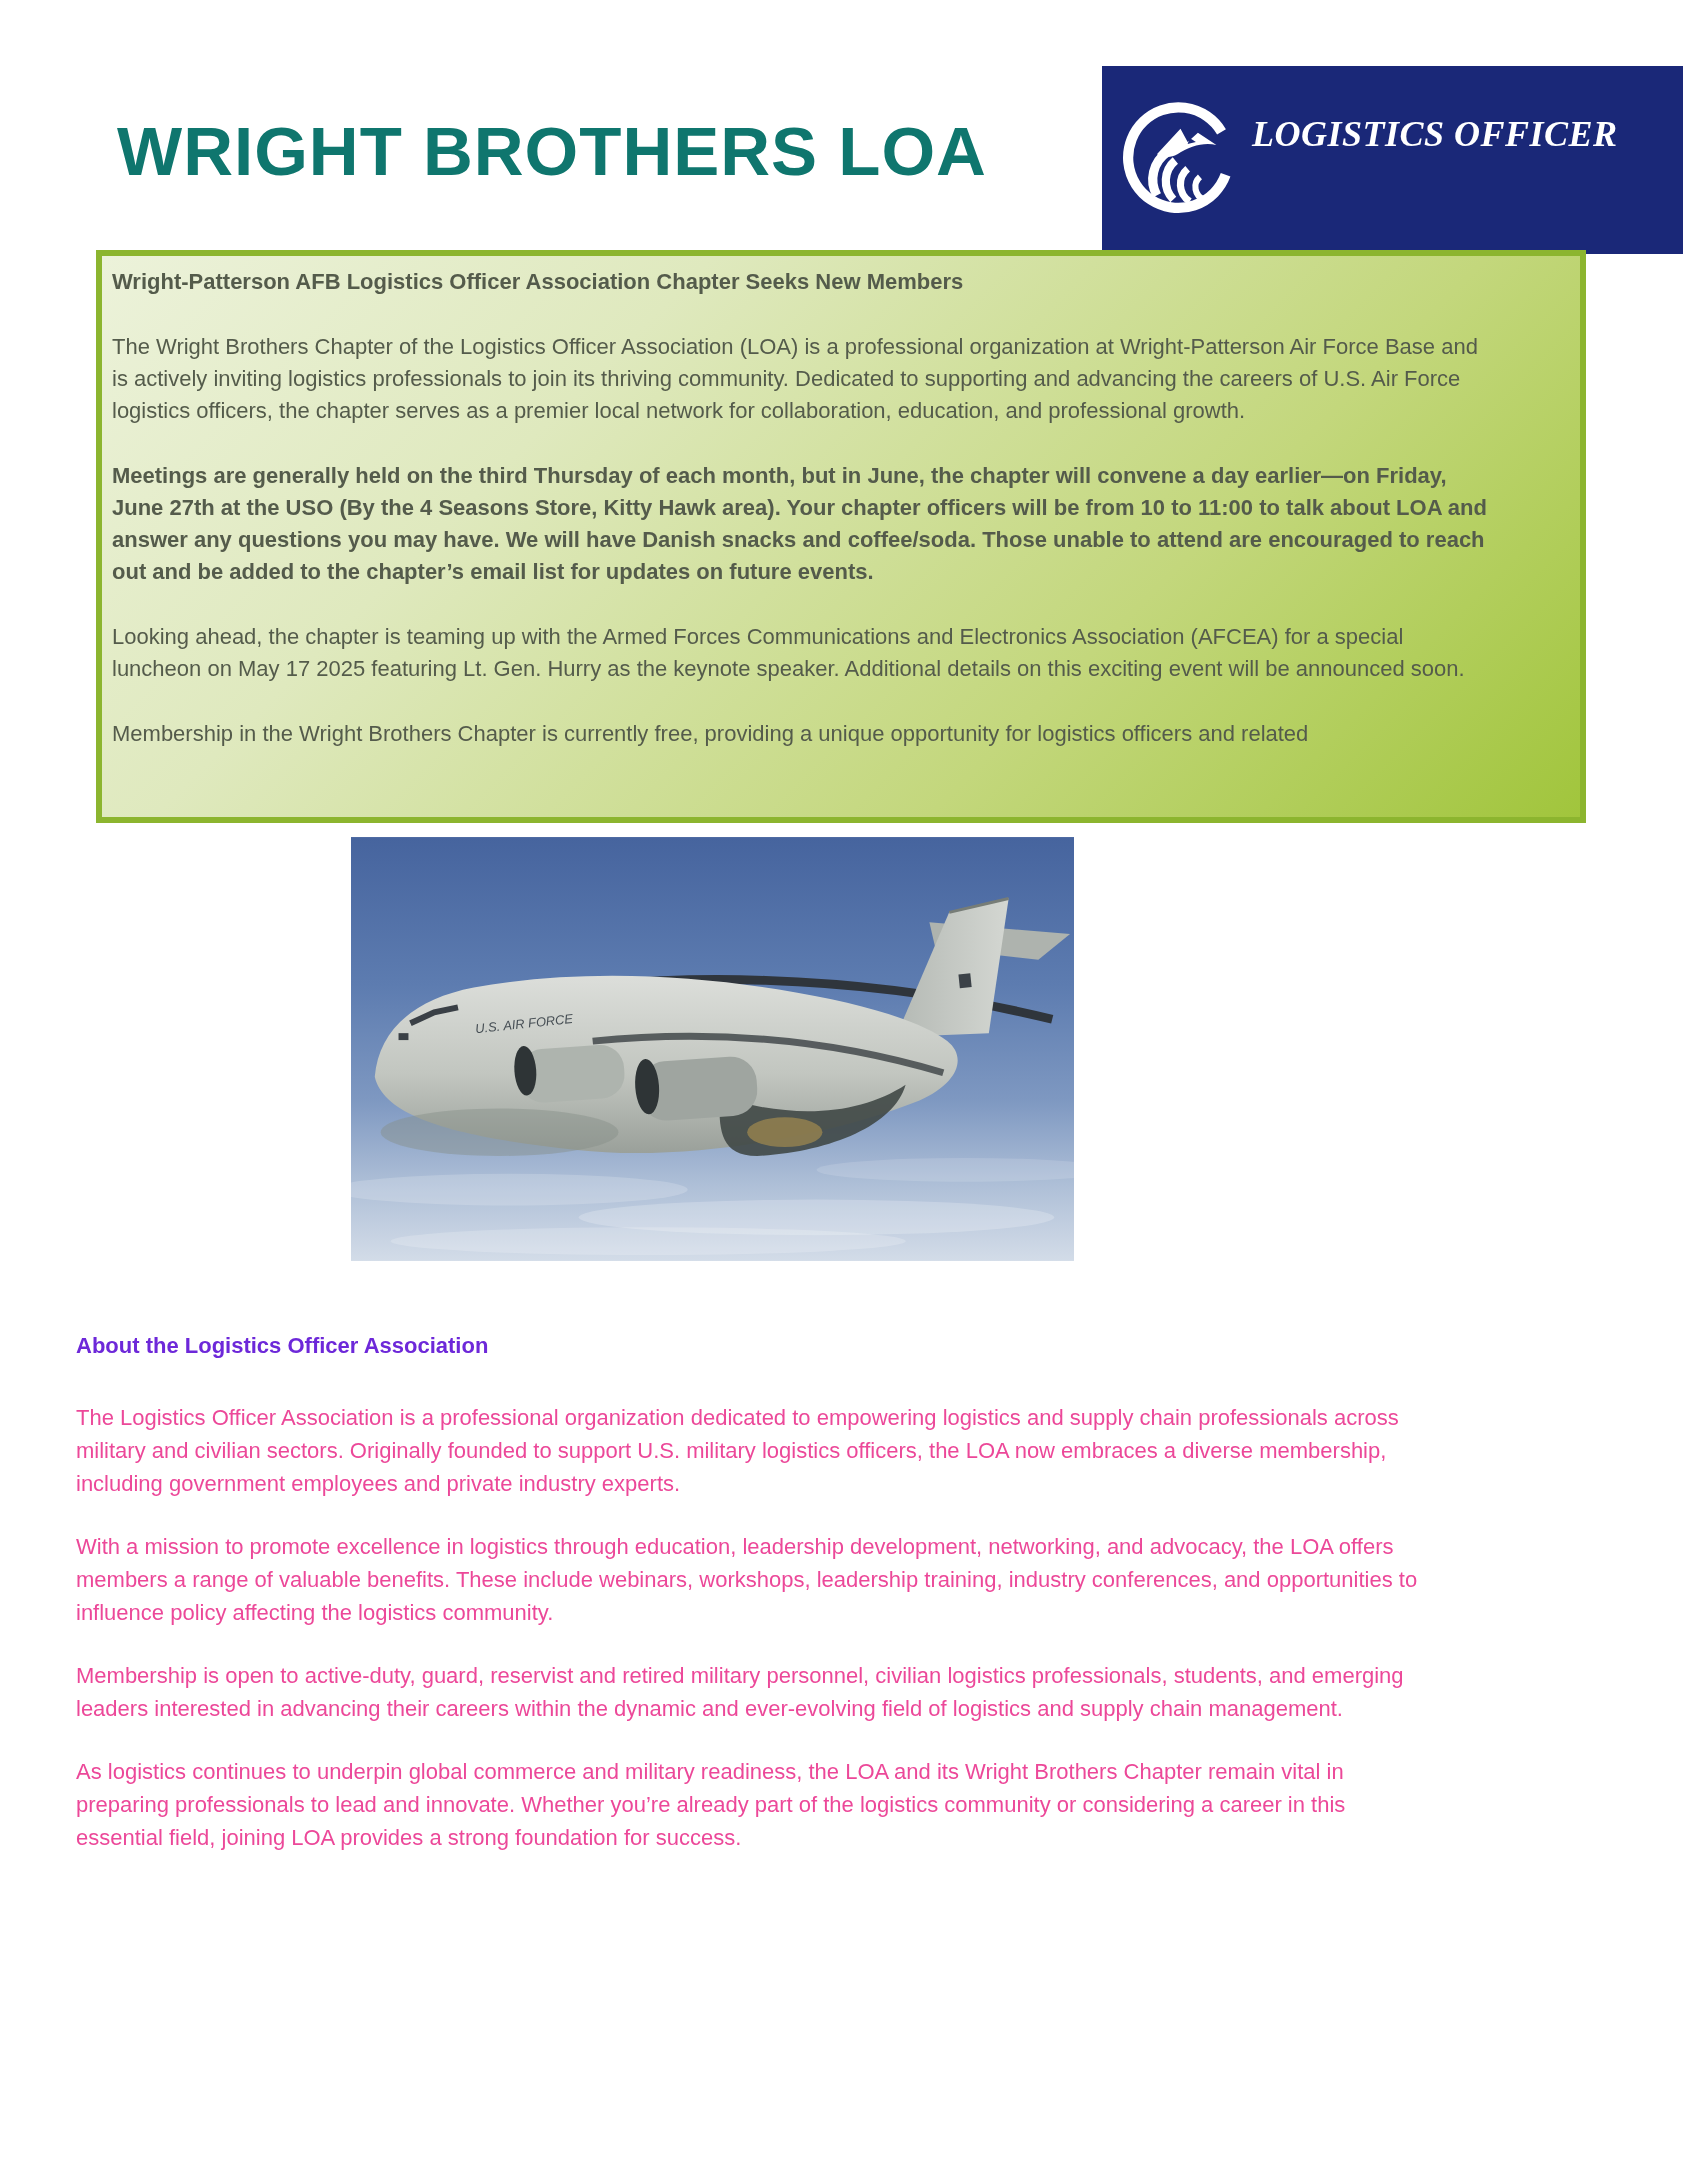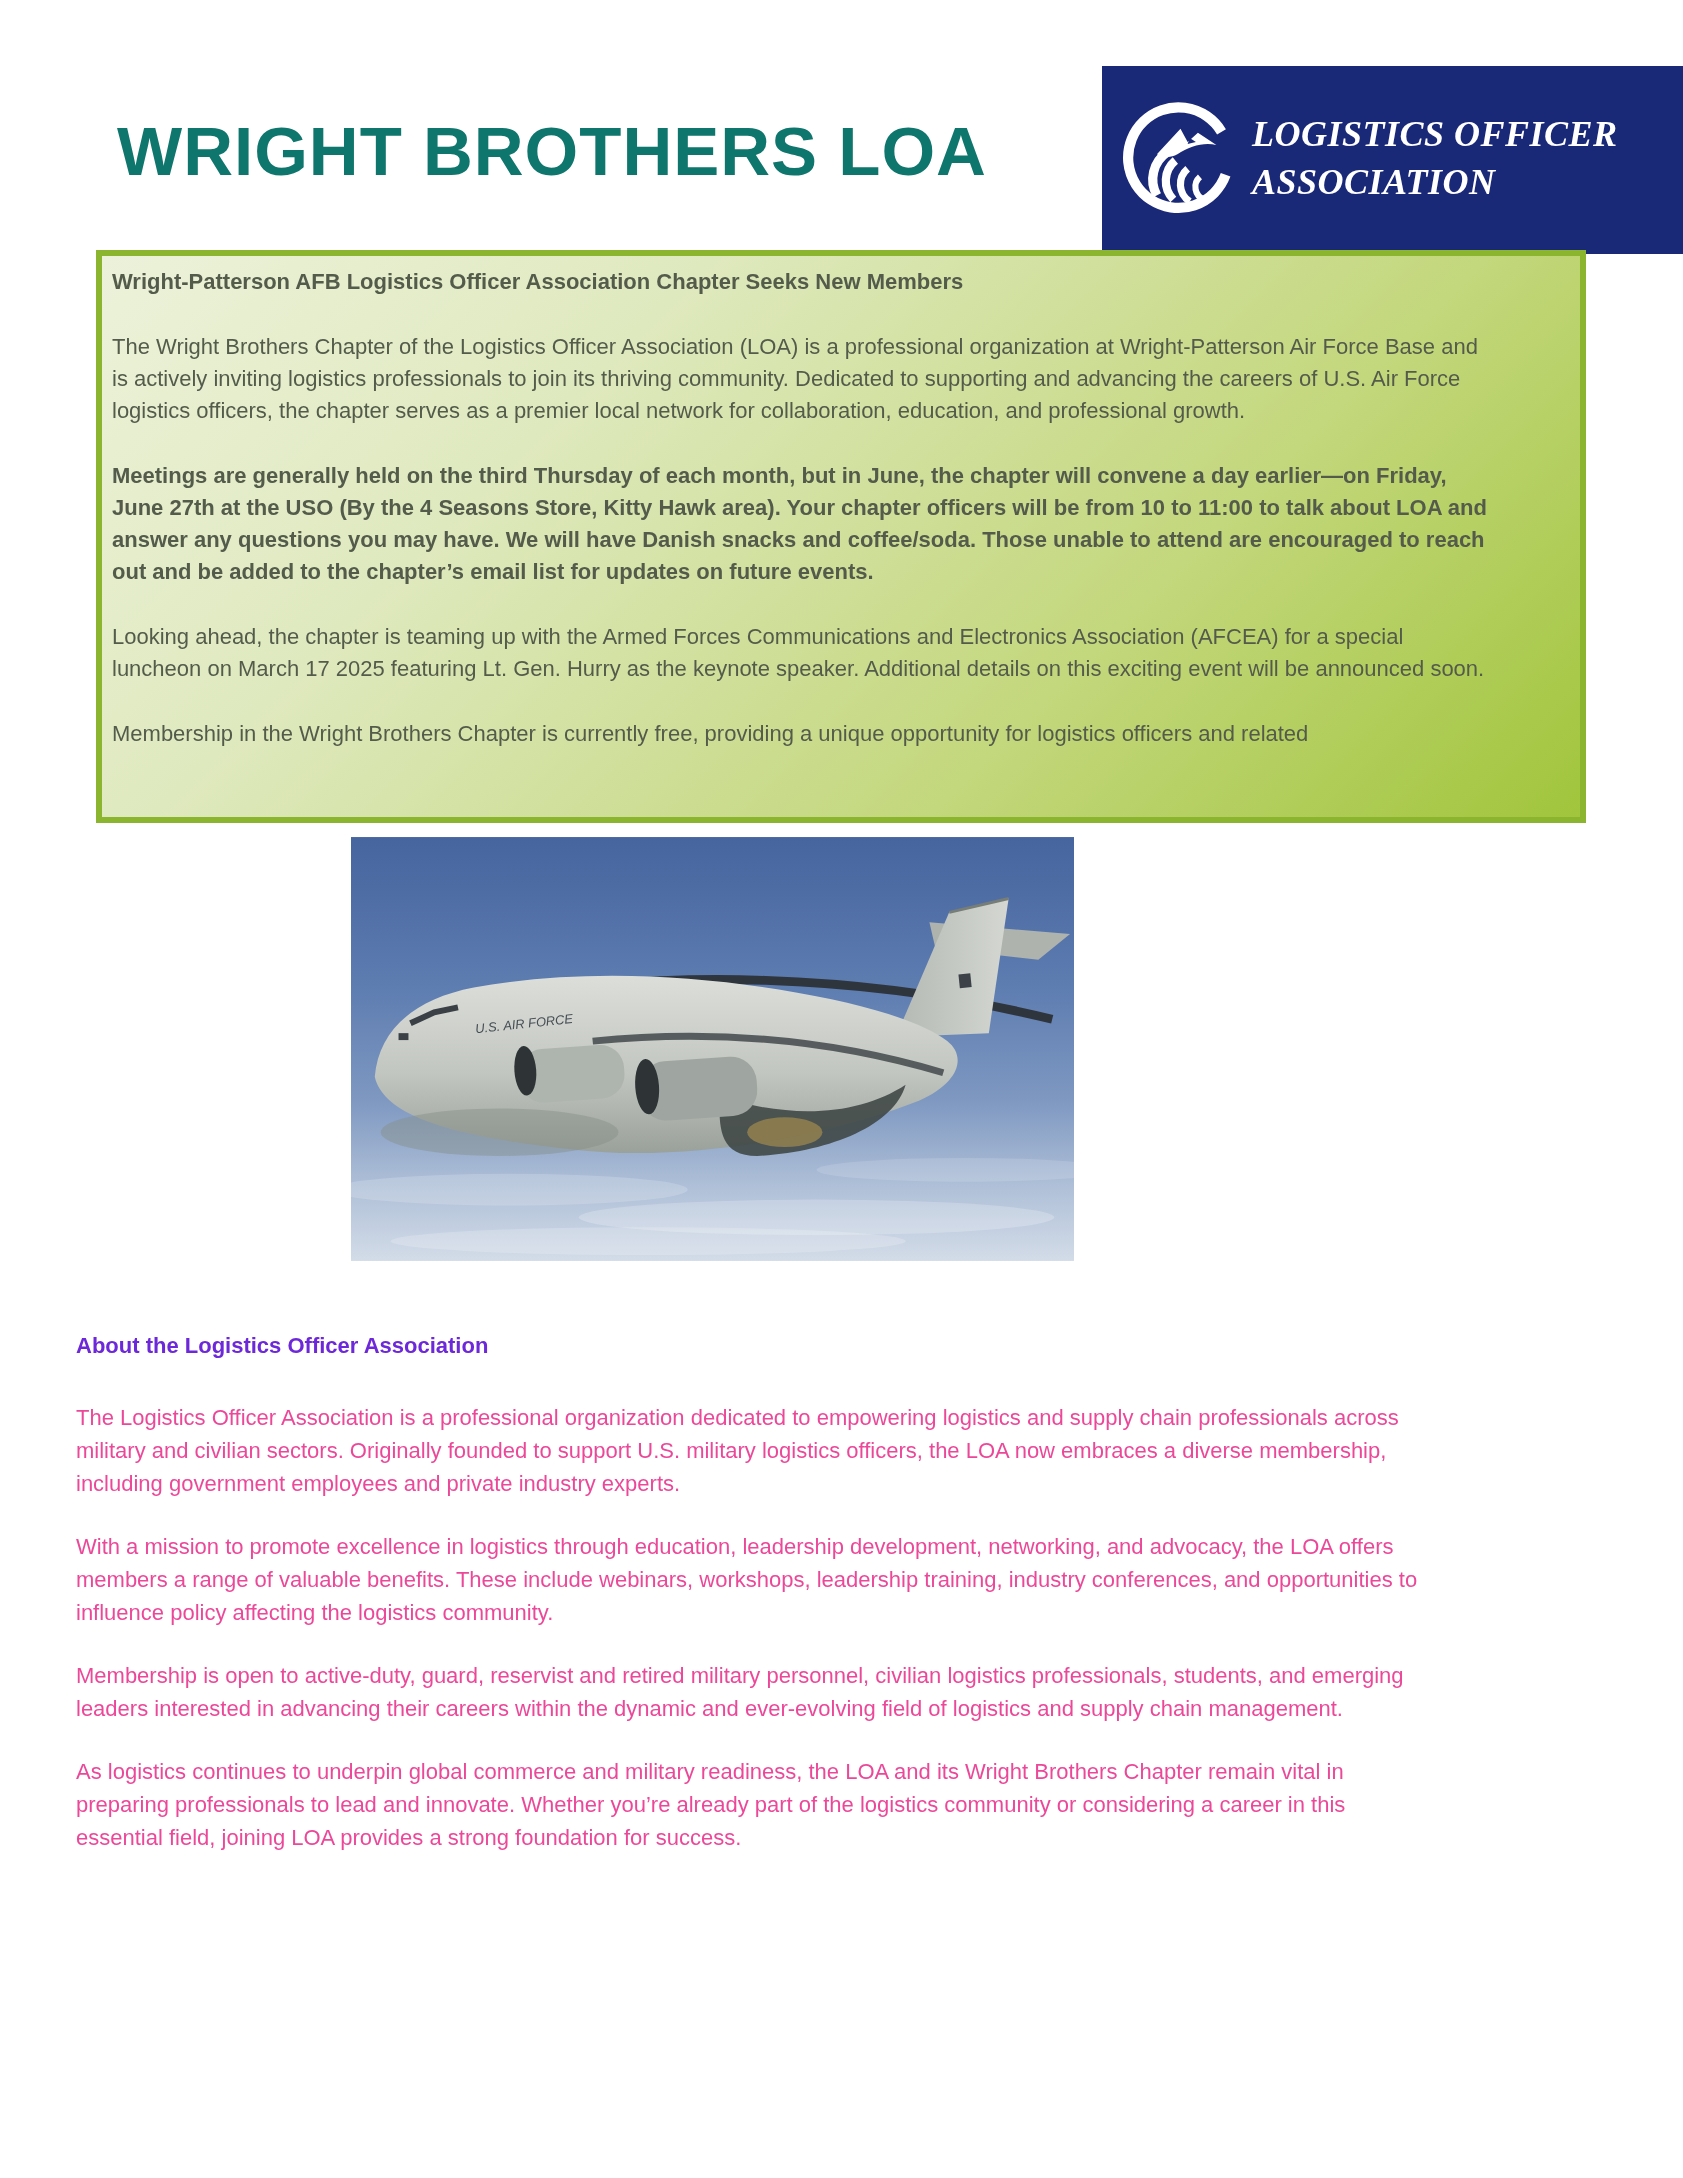--- a/index.html
+++ b/index.html
@@ -61,29 +61,28 @@
     <path d="M34,52 L57,27 L64,40 L74,31 L92,43 C80,40 66,44 54,52 C47,56 40,55 34,52 Z" fill="#ffffff"></path>
     <path d="M66,36 l6,4 -8,2 z" fill="#1A2878"></path>
 
     <path d="M34,92 A32,32 0 0 1 44,50" fill="none" stroke="#ffffff" stroke-width="9"></path>
     <path d="M50,96 A26,26 0 0 1 52,58" fill="none" stroke="#ffffff" stroke-width="8"></path>
     <path d="M66,98 A20,20 0 0 1 64,66" fill="none" stroke="#ffffff" stroke-width="7"></path>
     <path d="M80,96 A13,13 0 0 1 76,74" fill="none" stroke="#ffffff" stroke-width="6"></path>
   </svg>
   <div class="logo-text">
     <div>LOGISTICS OFFICER</div>
-    <div>ASSOCIATION</div>
   </div>
 </div>
 
 <section class="announcement">
   <p class="ann-heading">Wright-Patterson AFB Logistics Officer Association Chapter Seeks New Members</p>
   <p>The Wright Brothers Chapter of the Logistics Officer Association (LOA) is a professional organization at Wright-Patterson Air Force Base and is actively inviting logistics professionals to join its thriving community. Dedicated to supporting and advancing the careers of U.S. Air Force logistics officers, the chapter serves as a premier local network for collaboration, education, and professional growth.</p>
   <p class="p-bold">Meetings are generally held on the third Thursday of each month, but in June, the chapter will convene a day earlier—on Friday, June 27th at the USO (By the 4 Seasons Store, Kitty Hawk area). Your chapter officers will be from 10 to 11:00 to talk about LOA and answer any questions you may have. We will have Danish snacks and coffee/soda.  Those unable to attend are encouraged to reach out and be added to the chapter’s email list for updates on future events.</p>
-  <p>Looking ahead, the chapter is teaming up with the Armed Forces Communications and Electronics Association (AFCEA) for a special luncheon on March 17 2025 featuring Lt. Gen. Hurry as the keynote speaker. Additional details on this exciting event will be announced soon.</p>
+  <p>Looking ahead, the chapter is teaming up with the Armed Forces Communications and Electronics Association (AFCEA) for a special luncheon on May 17 2025 featuring Lt. Gen. Hurry as the keynote speaker. Additional details on this exciting event will be announced soon.</p>
   <p>Membership in the Wright Brothers Chapter is currently free, providing a unique opportunity for logistics officers and related</p>
 </section>
 
 <figure class="photo" style="margin:0">
   <svg width="723" height="424" viewBox="0 0 730 428">
     <defs>
       <linearGradient id="sky" x1="0" y1="0" x2="0" y2="1">
         <stop offset="0" stop-color="#46649E"></stop>
         <stop offset="0.35" stop-color="#5D7CB0"></stop>
         <stop offset="0.62" stop-color="#7E98C1"></stop>

